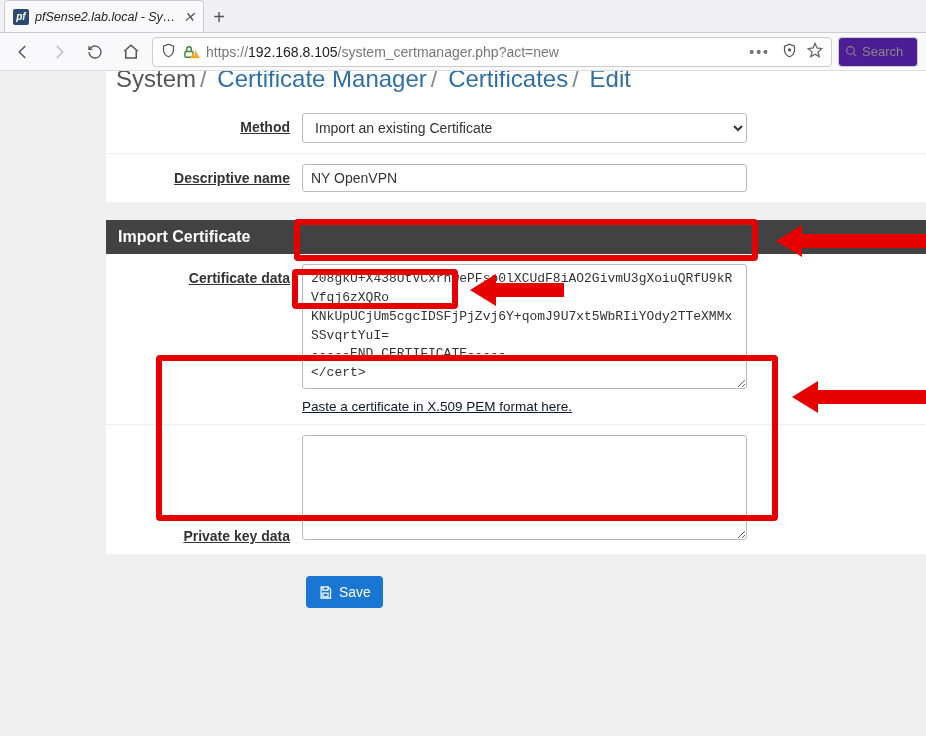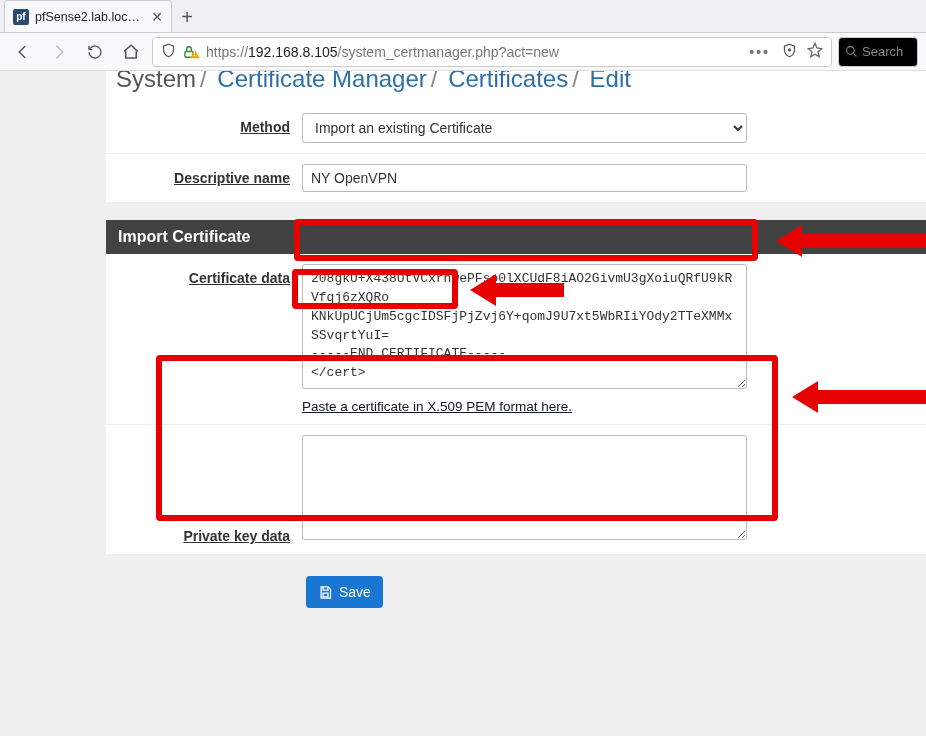--- a/index.html
+++ b/index.html
@@ -1,35 +1,35 @@
 <!DOCTYPE html>
 <html><head>
 <meta charset="utf-8">
 <style>
   * { box-sizing: border-box; margin: 0; padding: 0; }
   html, body { width: 926px; height: 736px; overflow: hidden; font-family: Arial, Helvetica, sans-serif; background: #fff; }
   
   .tabbar { height: 33px; background: #f0f0f4; display: flex; align-items: flex-end; border-bottom: 1px solid #ccc; }
-  .tab { display: flex; align-items: center; height: 32px; background: #f9f9fb; border: 1px solid #ccc; border-bottom: none; border-top-left-radius: 4px; border-top-right-radius: 4px; padding: 0 8px; width: 168px; font-size: 12.5px; color: #222; margin-left: 4px; gap: 6px; overflow: hidden; }
+  .tab { display: flex; align-items: center; height: 32px; background: #f9f9fb; border: 1px solid #ccc; border-bottom: none; border-top-left-radius: 4px; border-top-right-radius: 4px; padding: 0 8px; width: 200px; font-size: 12.5px; color: #222; margin-left: 4px; gap: 6px; overflow: hidden; font-style: italic; }
   .favicon { width: 16px; height: 16px; background: #2b4a73; color: #fff; display: flex; align-items: center; justify-content: center; font-size: 10px; font-weight: bold; border-radius: 2px; }
   .tab-title { flex: 1; white-space: nowrap; overflow: hidden; text-overflow: ellipsis; }
   .tab-close { color: #555; font-size: 14px; }
   .newtab { width: 30px; height: 30px; display: flex; align-items: center; justify-content: center; color: #555; font-size: 20px; }
   .navbar { height: 38px; background: #f9f9fb; display: flex; align-items: center; padding: 0 8px; gap: 6px; border-bottom: 1px solid #ddd; }
   .nav-btn { width: 30px; height: 30px; display: flex; align-items: center; justify-content: center; color: #555; border-radius: 4px; }
   .nav-btn.disabled { color: #bbb; }
   .nav-btn svg { stroke: currentColor; }
   .urlbar { flex: 1; height: 30px; border: 1px solid #ccc; border-radius: 4px; display: flex; align-items: center; padding: 0 8px; background: #fff; gap: 6px; font-size: 14px; color: #333; min-width: 0; }
   .urlbar .url-host { color: #222; }
   .urlbar .url-path { color: #777; }
   .urlbar .dots { margin-left: auto; color: #777; font-weight: bold; letter-spacing: 2px; }
   .shield-ic { color: #555; }
   .warn-tri { width: 0; height: 0; border-left: 7px solid transparent; border-right: 7px solid transparent; border-bottom: 12px solid #f5a623; position: relative; }
   .warn-tri::after { content: '!'; position: absolute; left: -2px; top: 1px; font-size: 9px; font-weight: bold; color: #fff; }
-  .search-box { width: 80px; height: 30px; border: 1px solid #ccc; border-radius: 4px; display: flex; align-items: center; padding: 0 6px; font-size: 13px; color: #888; gap: 4px; background: #000000; }
+  .search-box { width: 80px; height: 30px; border: 1px solid #ccc; border-radius: 4px; display: flex; align-items: center; padding: 0 6px; font-size: 13px; color: #888; gap: 4px; background: #4c1d95; }
   
   .viewport { height: calc(736px - 33px - 38px); background: #efefef; overflow: hidden; position: relative; }
   .container { width: 820px; margin-left: 106px; background: transparent; }
   .breadcrumb-bar { background: #fff; padding: 4px 0 10px 10px; color: #888; font-size: 24px; font-weight: 300; margin-top: -10px; }
   .breadcrumb-bar .bc-root { color: #555; }
   .breadcrumb-bar .bc-link { color: #2f6fa7; }
   .breadcrumb-bar .sep { color: #888; margin: 0 4px; }
   .tabs { display: flex; gap: 24px; padding: 18px 12px 0 12px; background: #fff; border-bottom: 1px solid transparent; margin-bottom: 18px; }
   .tabs .tabitem { color: #b71c1c; font-size: 14.5px; padding: 8px 4px 10px 4px; cursor: pointer; }
   .tabs .tabitem.active { font-weight: bold; border-bottom: 3px solid #b71c1c; }

